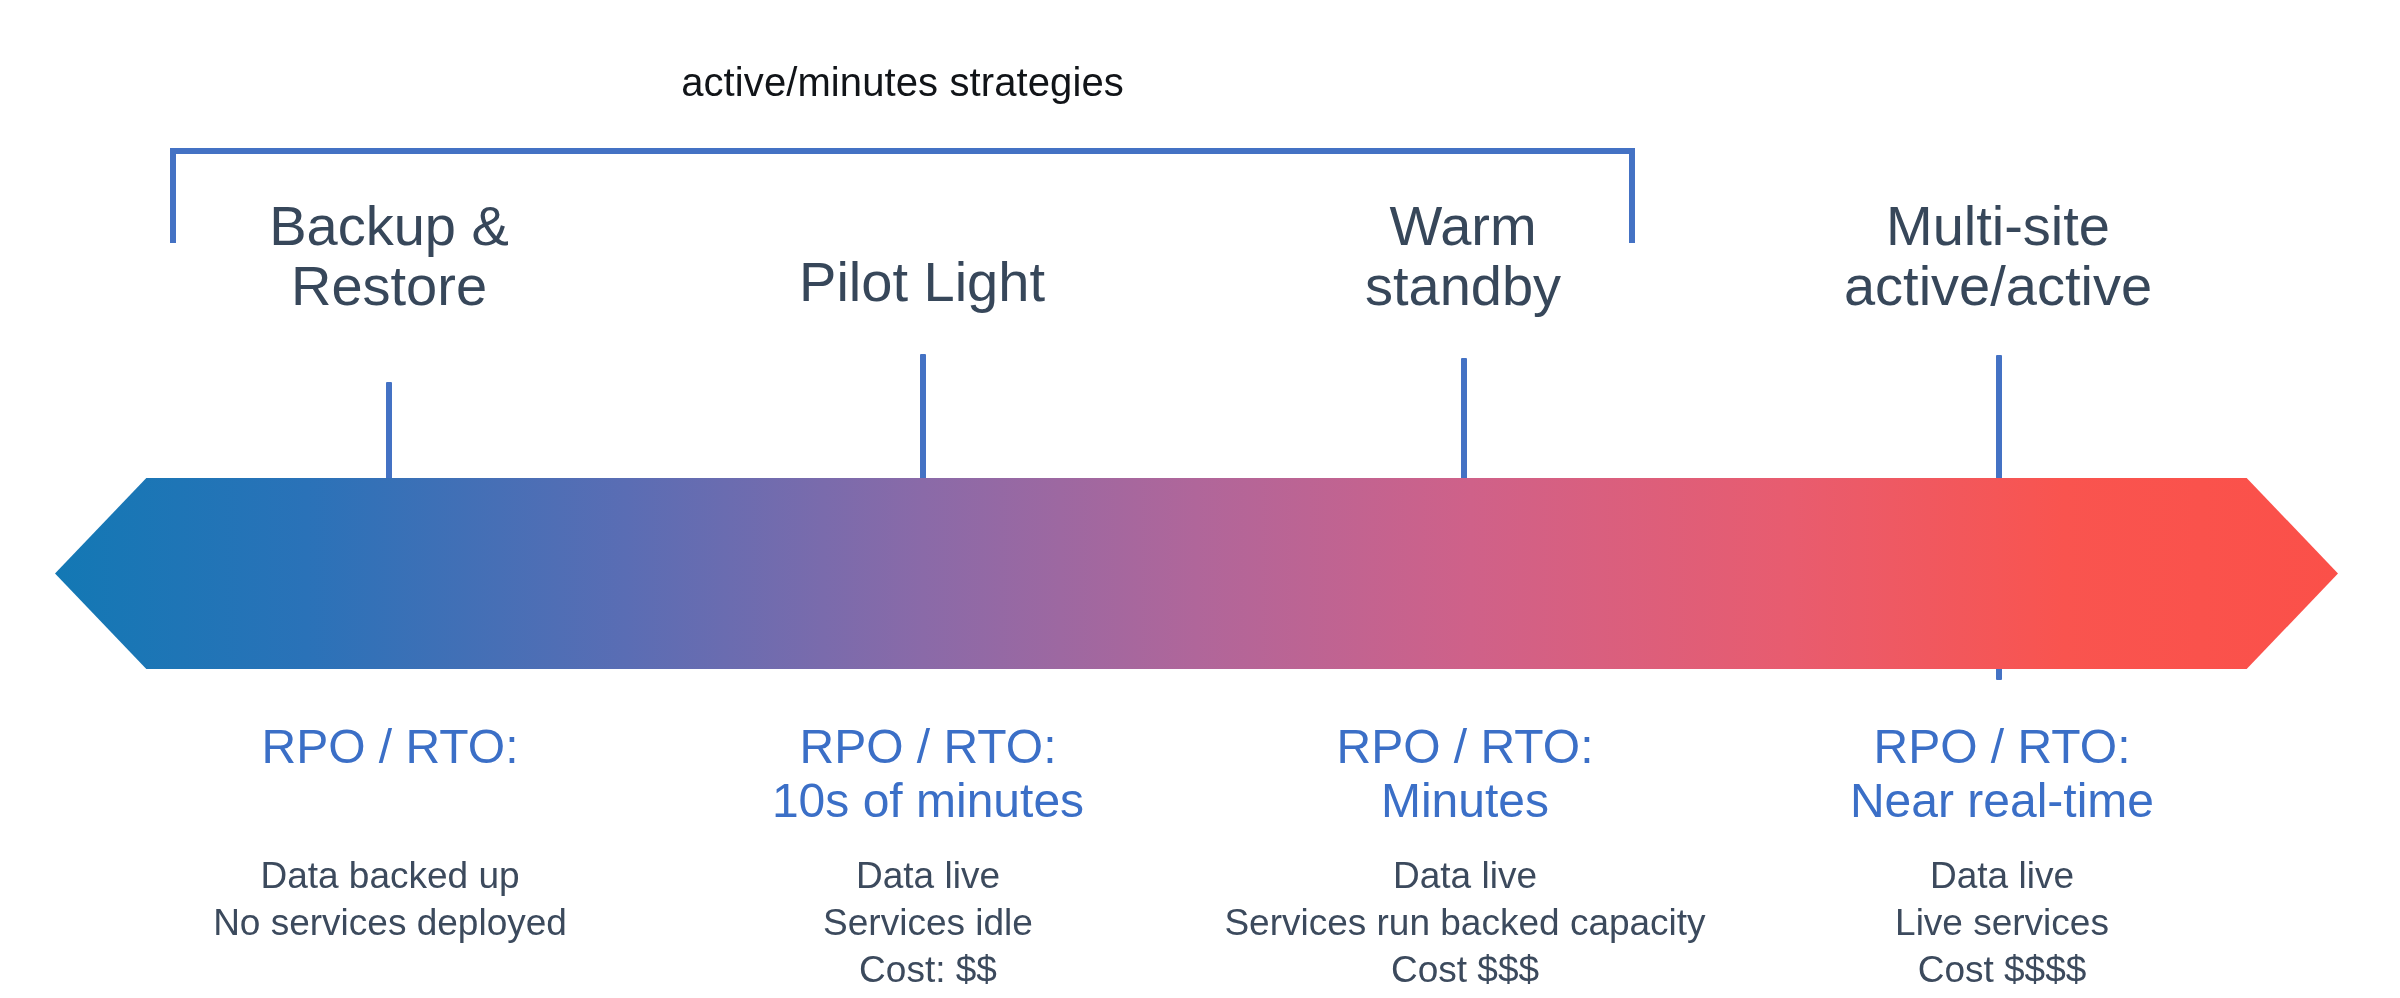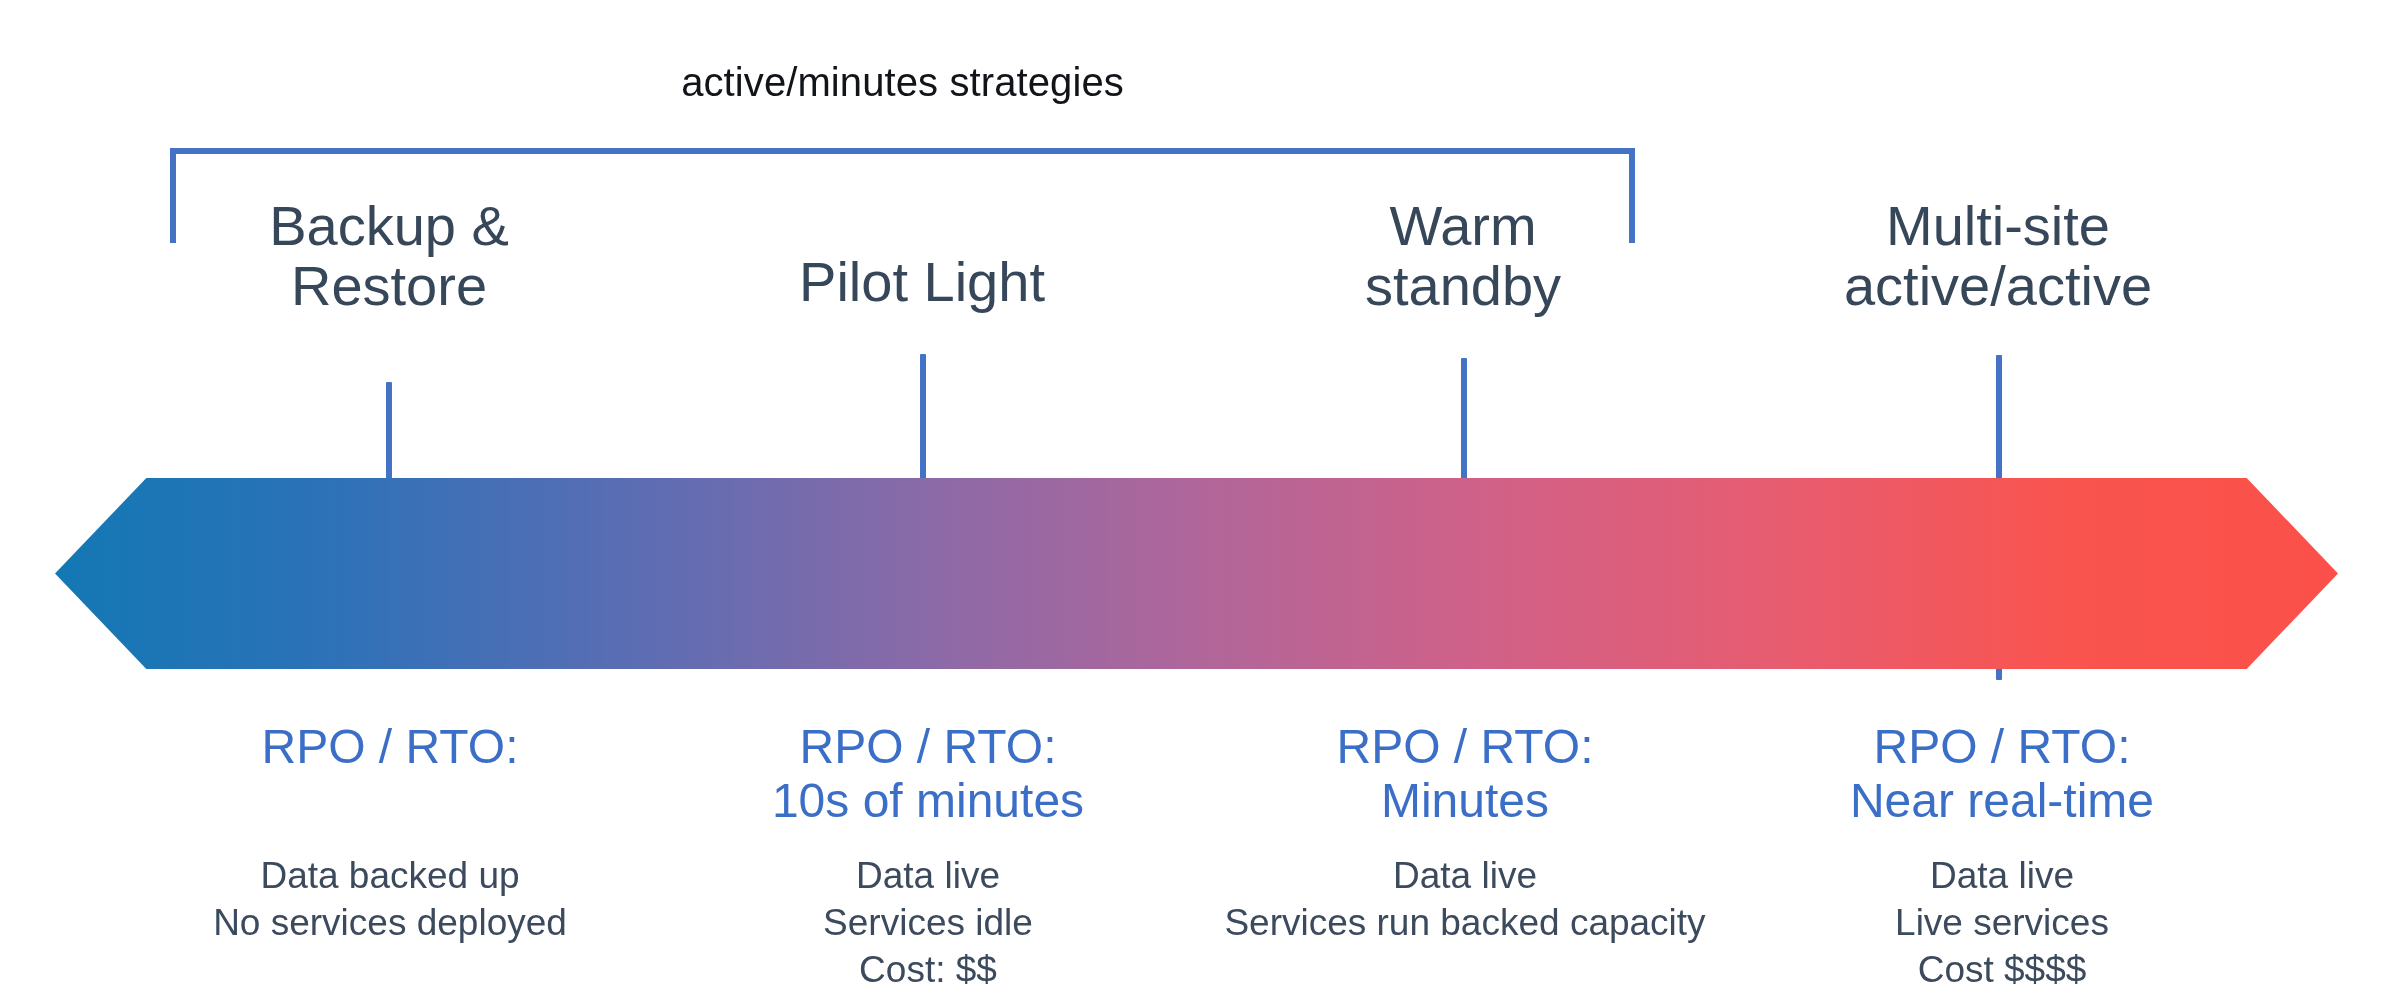--- a/index.html
+++ b/index.html
@@ -175,20 +175,21 @@
     <div>No services deployed</div>
   </div>
   <div class="detail-block" style="left:608px;">
     <div>Data live</div>
     <div>Services idle</div>
     <div>Cost: $$</div>
   </div>
   <div class="detail-block" style="left:1145px;">
     <div>Data live</div>
     <div>Services run backed capacity</div>
+    <div>Cost $$$</div>
   </div>
   <div class="detail-block" style="left:1682px;">
     <div>Data live</div>
     <div>Live services</div>
     <div>Cost $$$$</div>
   </div>
 
 </div>
 
 </body></html>

